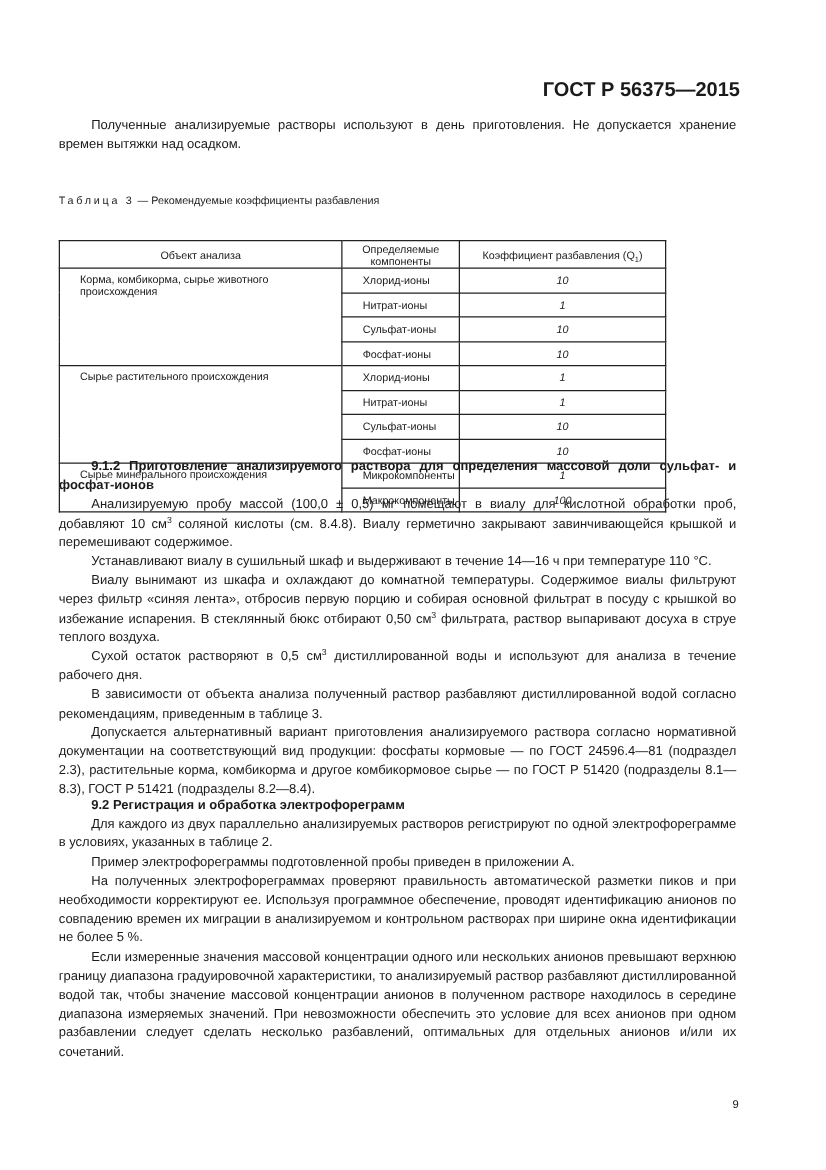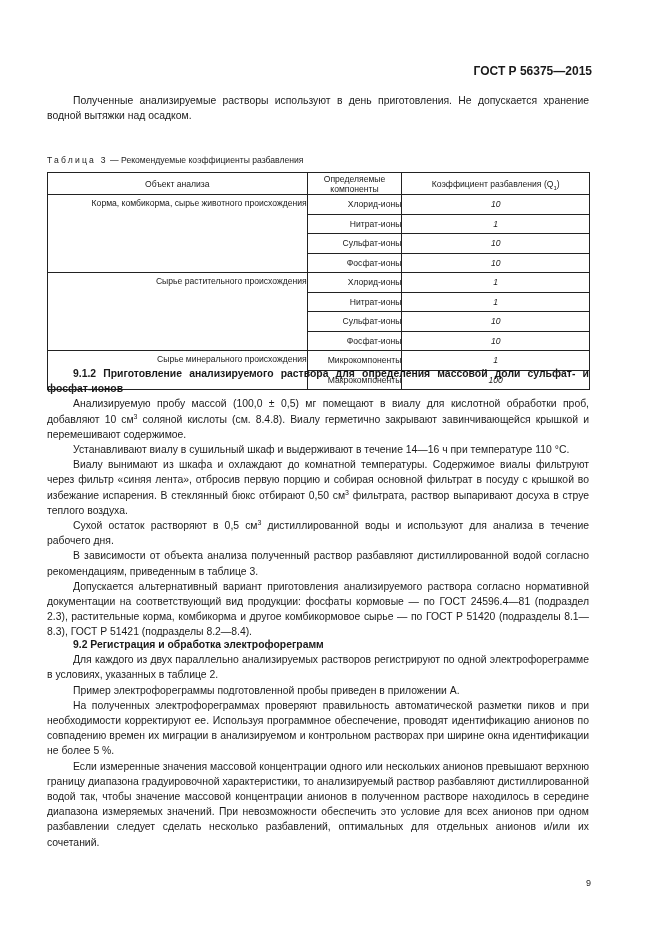--- a/index.html
+++ b/index.html
@@ -1,44 +1,44 @@
 <!DOCTYPE html>
 <html><head>
 <meta charset="utf-8">
 <style>
   html, body { margin: 0; padding: 0; background: #ffffff; }
   body { width: 661px; height: 936px; position: relative; overflow: hidden;
          font-family: "Liberation Sans", sans-serif; color: #1a1a1a; }
   .page { position: absolute; left: 0; top: 0; width: 661px; height: 936px; }
-  .doc-code { position: absolute; right: 69px; top: 64px; font-size: 12px; font-weight: bold; }
+  .doc-code { position: absolute; right: 69px; top: 64px; font-size: 16px; font-weight: bold; }
   .text { position: absolute; left: 47px; width: 542px; font-size: 10.4px; line-height: 15.2px; text-align: justify; }
   .text p { margin: 0; text-indent: 26px; }
   .text p.heading { font-weight: bold; }
   .caption { position: absolute; left: 47px; top: 155px; font-size: 8.6px; color: #222; }
   .caption .spaced { letter-spacing: 2.2px; }
-  table.t3 { position: absolute; left: 47px; top: 172px; width: 543px; border-collapse: collapse; font-size: 8.6px; }
-  table.t3 td, table.t3 th { border-left: 1px solid #222; border-right: 1px solid #222; padding: 0 0 0 16px; height: 18.5px; font-weight: normal; text-align: right; vertical-align: middle; }
+  table.t3 { position: absolute; left: 47px; top: 192px; width: 486px; border-collapse: collapse; font-size: 8.6px; }
+  table.t3 td, table.t3 th { border-left: 1px solid #222; border-right: 1px solid #222; padding: 0 0 0 16px; height: 18.5px; font-weight: normal; text-align: left; vertical-align: middle; }
   table.t3 th { height: 21px; border-top: 1.5px solid #222; border-bottom: 1.5px solid #222; text-align: center; padding: 0 4px; }
   table.t3 td.comp, table.t3 td.val { border-bottom: 1px solid #222; }
   table.t3 td.val { text-align: center; padding: 0; font-style: italic; }
   table.t3 td.obj { vertical-align: top; padding-top: 3px; border-bottom: 1px solid #222; }
   table.t3 tr.last td { border-bottom: 1.5px solid #222; }
   .c1 { width: 266px; } .c2 { width: 86px; } .c3 { width: 189px; }
   sup { font-size: 7px; line-height: 0; vertical-align: 4px; }
   sub { font-size: 6px; line-height: 0; }
   .page-num { position: absolute; right: 70px; top: 878px; font-size: 9px; }
 </style>
 </head>
 <body>
 
 <div class="page">
   <div class="doc-code">ГОСТ Р 56375—2015</div>
 
   <div class="text" style="top:93px;">
-    <p>Полученные анализируемые растворы используют в день приготовления. Не допускается хранение водной вытяжки над осадком.</p>
+    <p>Полученные анализируемые растворы используют в день приготовления. Не допускается хранение времен вытяжки над осадком.</p>
   </div>
 
   <div class="caption"><span class="spaced">Таблица 3</span><span> — Рекомендуемые коэффициенты разбавления</span></div>
 
   <table class="t3">
     <thead>
       <tr>
         <th class="c1">Объект анализа</th>
         <th class="c2">Определяемые компоненты</th>
         <th class="c3"><span>Коэффициент разбавления (Q</span><sub>1</sub><span>)</span></th>

